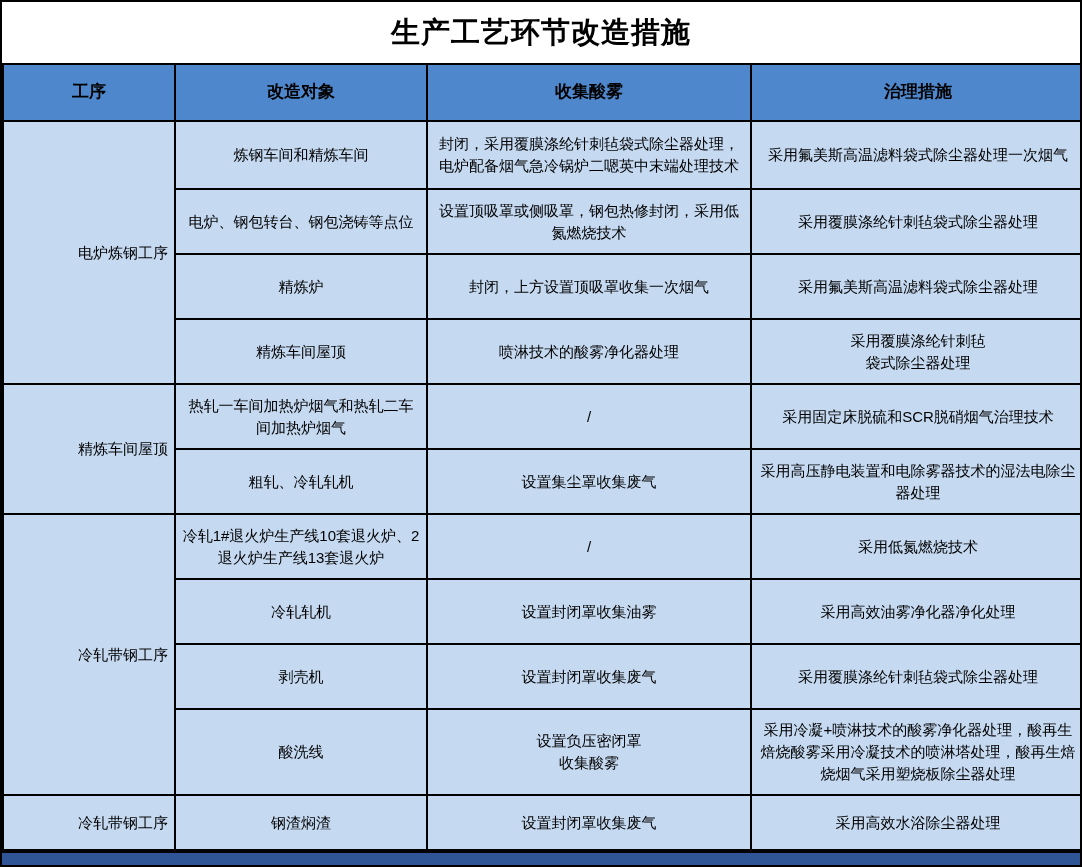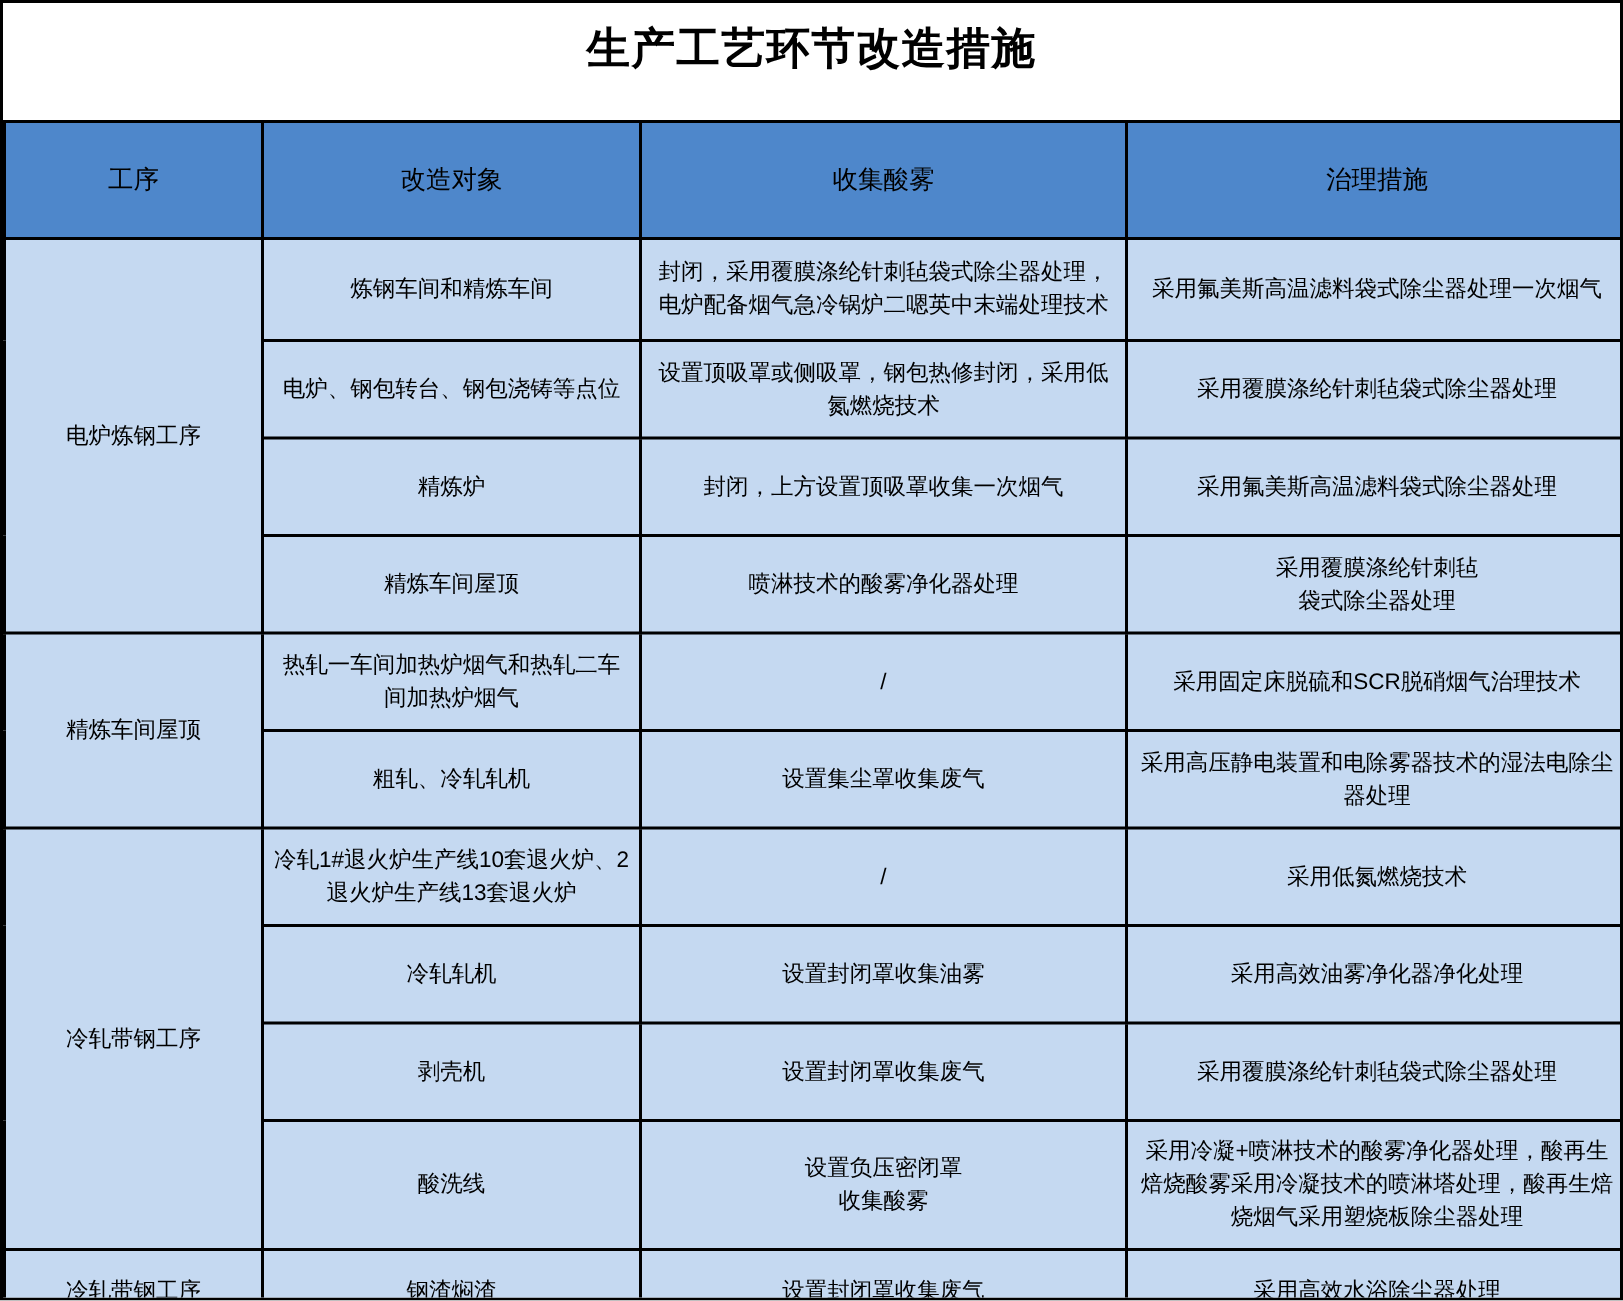--- a/index.html
+++ b/index.html
@@ -10,21 +10,20 @@
     color: #000;
   }
   .frame {
     width: 1082px;
     height: 867px;
     border: 2px solid #000;
     display: flex;
     flex-direction: column;
     background: #fff;
     overflow: hidden;
-    gap: 17px;
   }
   .title-bar {
     height: 61px;
     flex: 0 0 61px;
     display: flex;
     align-items: center;
     justify-content: center;
     background: #ffffff;
   }
   .title-bar .title {
@@ -42,33 +41,33 @@
     border: 2px solid #000;
     text-align: center;
     vertical-align: middle;
     padding: 2px 6px;
     white-space: pre-line;
     line-height: 1.45;
   }
   th {
     background: #4E87CB;
     font-size: 17px;
-    font-weight: 400;
-    height: 78px;
+    font-weight: 700;
+    height: 57px;
   }
   td {
     background: #C5D9F1;
     font-size: 15px;
     font-weight: 400;
   }
   tr.h68 { height: 68px; }
   tr.h65 { height: 65px; }
   tr.h86 { height: 86px; }
   tr.h55 { height: 55px; }
-  td.proc { font-size: 15px; }
+  td.proc { font-size: 15px; text-align: right; }
   .footer-bar {
     flex: 1 1 auto;
     background: #2F5597;
     border-top: 2px solid #000;
   }
 </style>
 </head>
 <body>
 
 <div class="frame">

